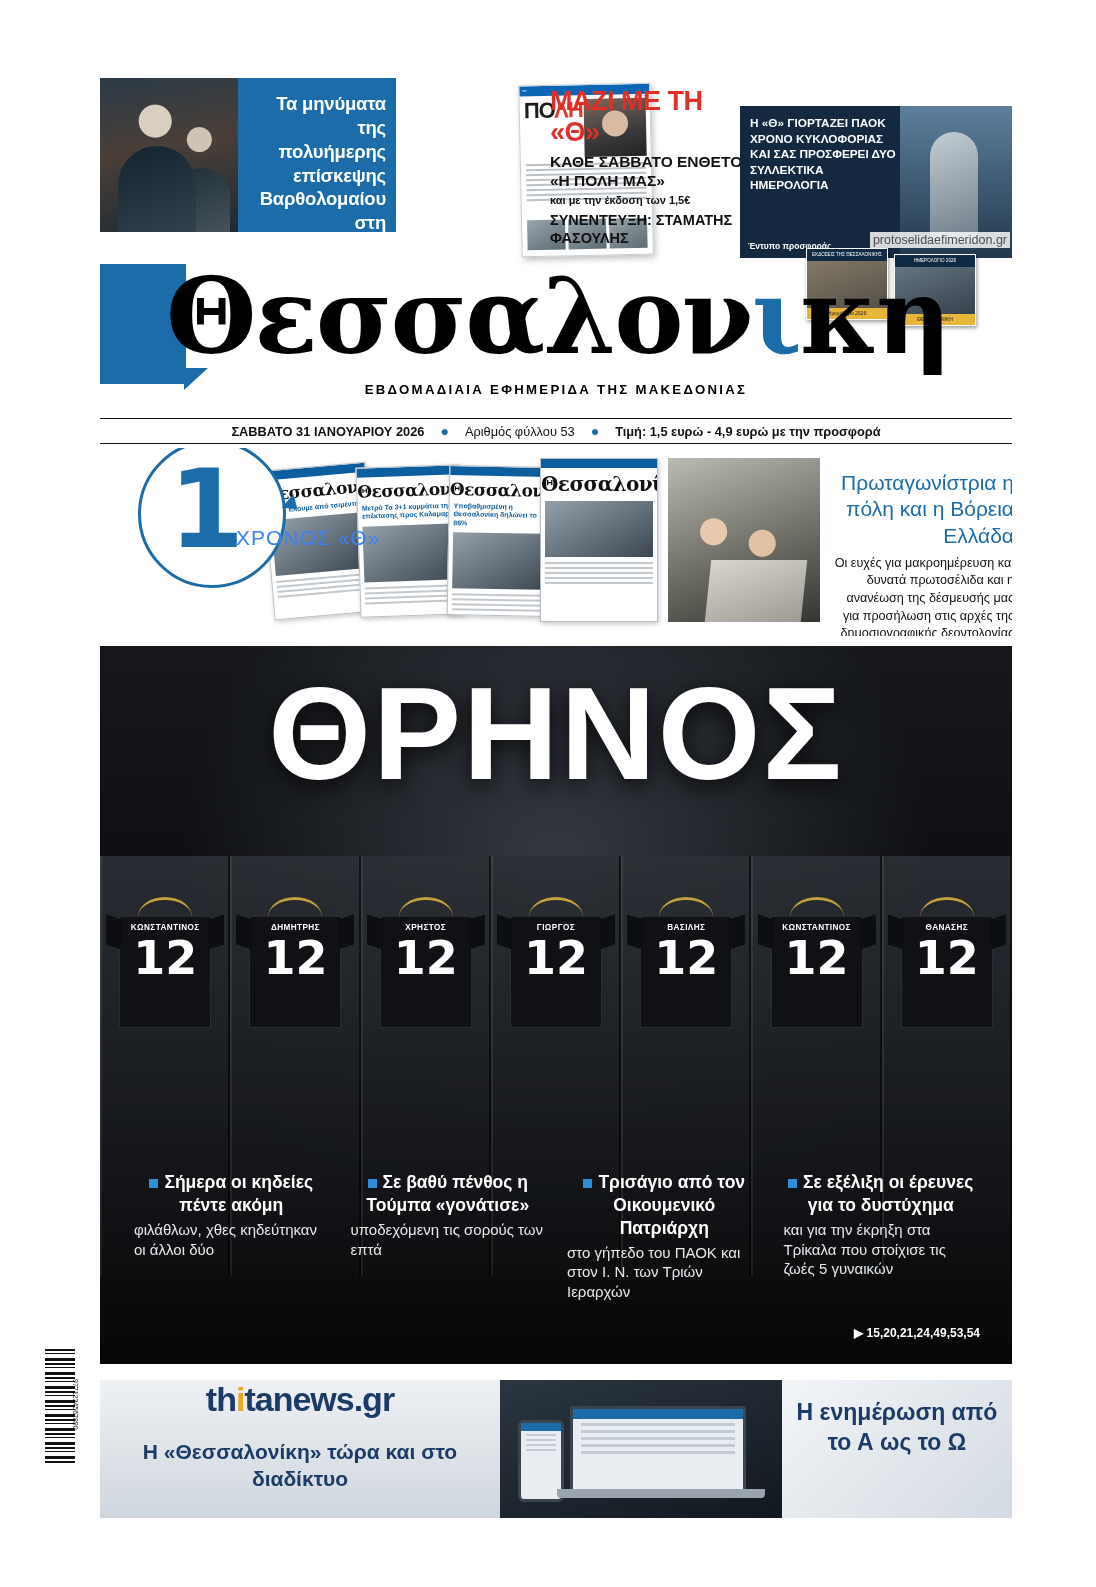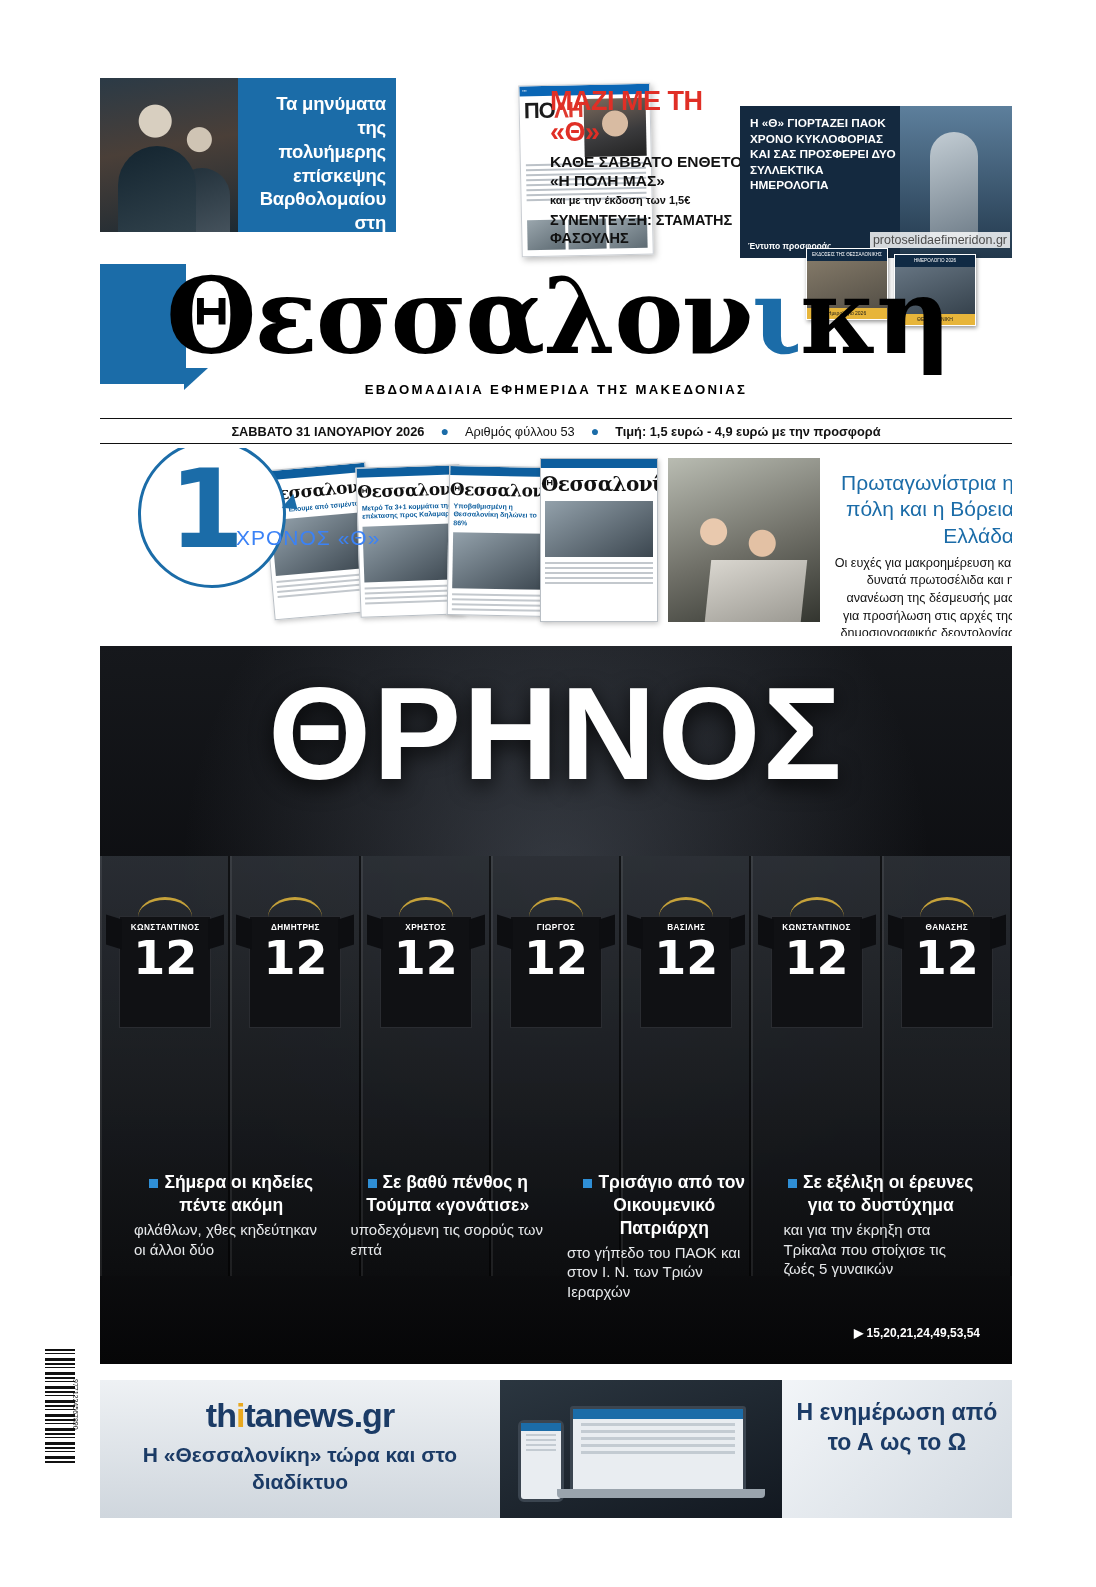--- a/index.html
+++ b/index.html
@@ -426,29 +426,29 @@
 
   
   .bottomad {
     position: absolute; left: 100px; top: 1380px;
     width: 912px; height: 138px;
     background: linear-gradient(180deg,#eef1f4,#cfd6dd);
     overflow: hidden;
   }
   .ba-left {
     position: absolute; left: 0; top: 0; width: 400px; height: 100%;
-    text-align: center; padding-top: 16px;
+    text-align: center; 
   }
   .ba-logo {
     font-size: 34px; font-weight: bold; color: #1b3b66;
     letter-spacing: -1px;
   }
   .ba-logo .i { color: #e9a81f; }
   .ba-left p {
-    margin: 7px 0 0;
+    margin: 20px 0 0;
     font-size: 21px; font-weight: bold; color: #1b3b66; line-height: 1.28;
   }
   .ba-mid {
     position: absolute; left: 400px; top: 0; width: 282px; height: 100%;
     background: linear-gradient(160deg,#2b3640,#121820);
   }
   .ba-mid .laptop {
     position: absolute; left: 70px; top: 26px; width: 176px; height: 86px;
     background: #e9edf1; border: 3px solid #3b4550; border-radius: 3px;
   }

